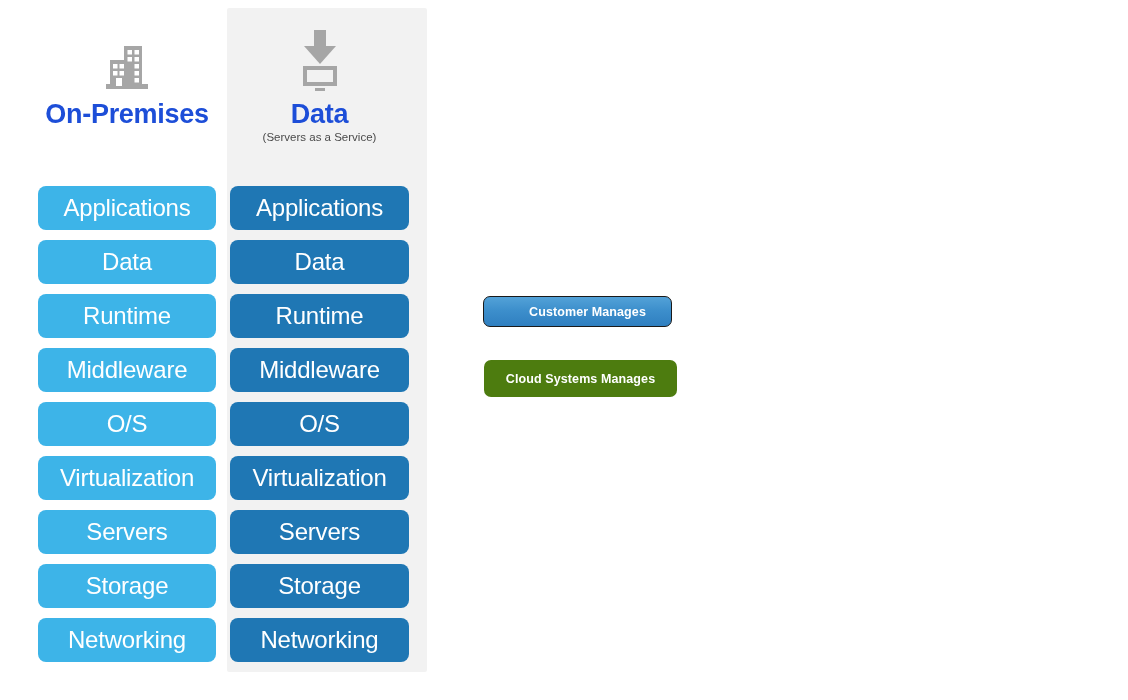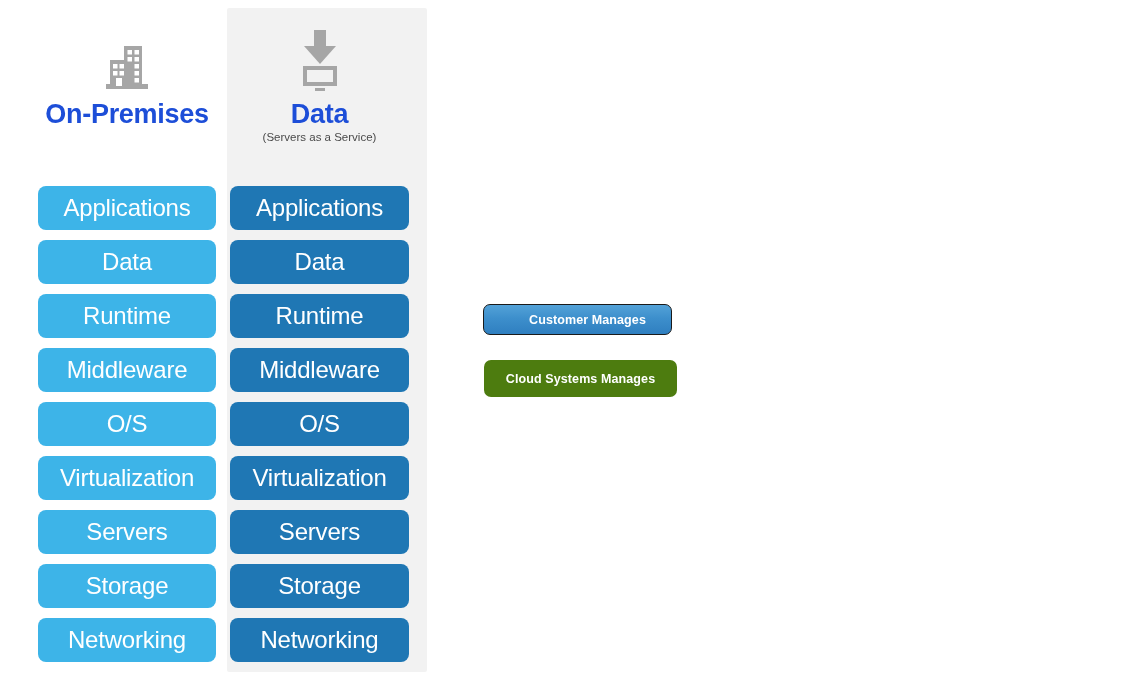--- a/index.html
+++ b/index.html
@@ -83,21 +83,21 @@
     display:flex;align-items:center;justify-content:center;
     color:#ffffff;
     font-size:12.5px;
     font-weight:bold;
     letter-spacing:0.1px;
     white-space:nowrap;
     border-radius:7px;
     box-sizing:border-box;
   }
   .legend-customer{
-    left:0;top:16px;
+    left:0;top:8px;
     width:189px;height:31px;
     background:linear-gradient(180deg,#53a2d8 0%,#3d8fcc 45%,#2f7fc0 100%);
     border:1.5px solid #1a1a1a;
     padding-left:20px;
   }
   .legend-cloud{
     left:1px;top:72px;
     width:193px;height:37px;
     background:#4d7c0f;
     border:none;

